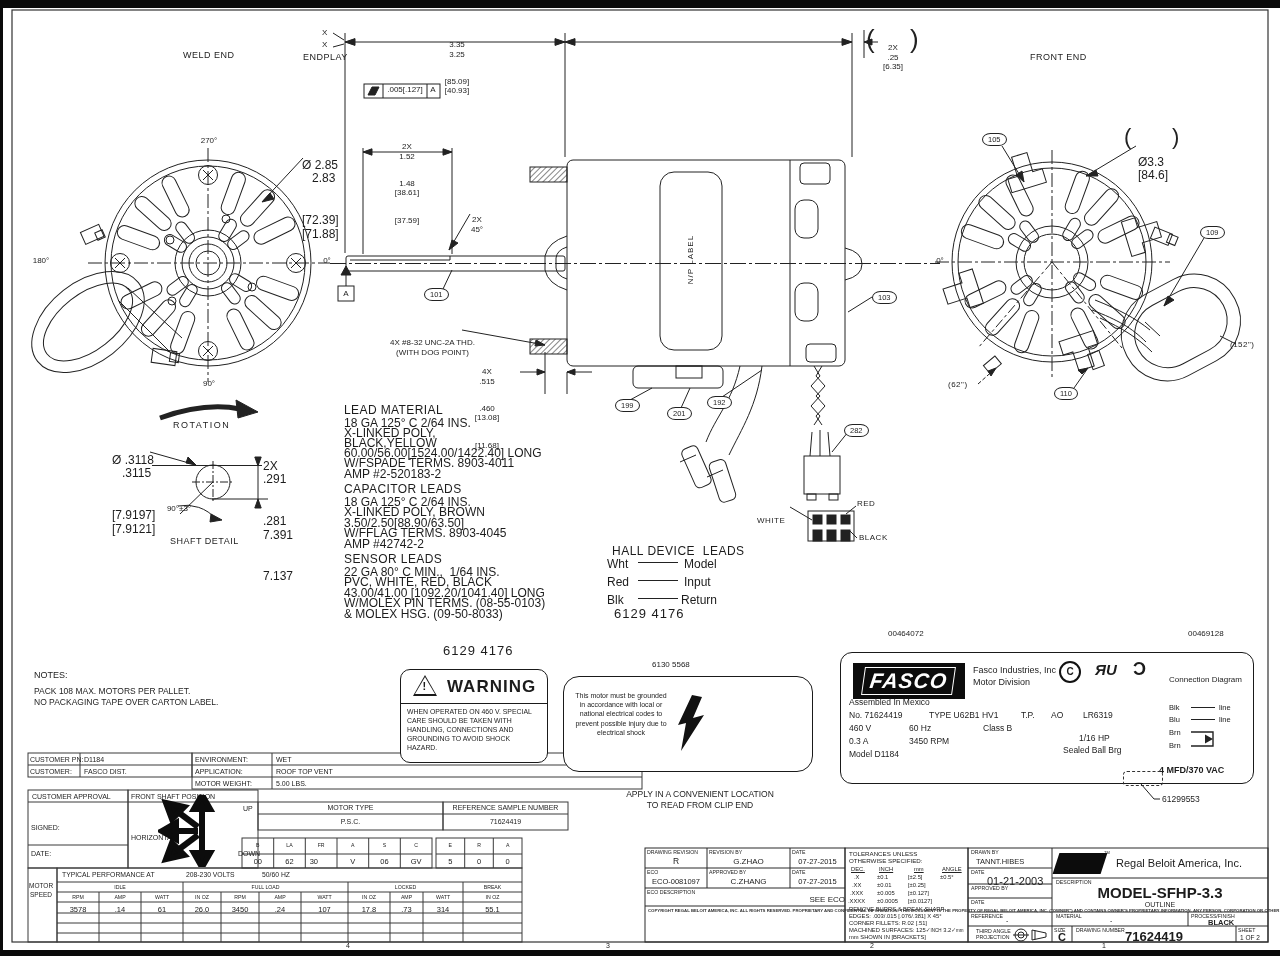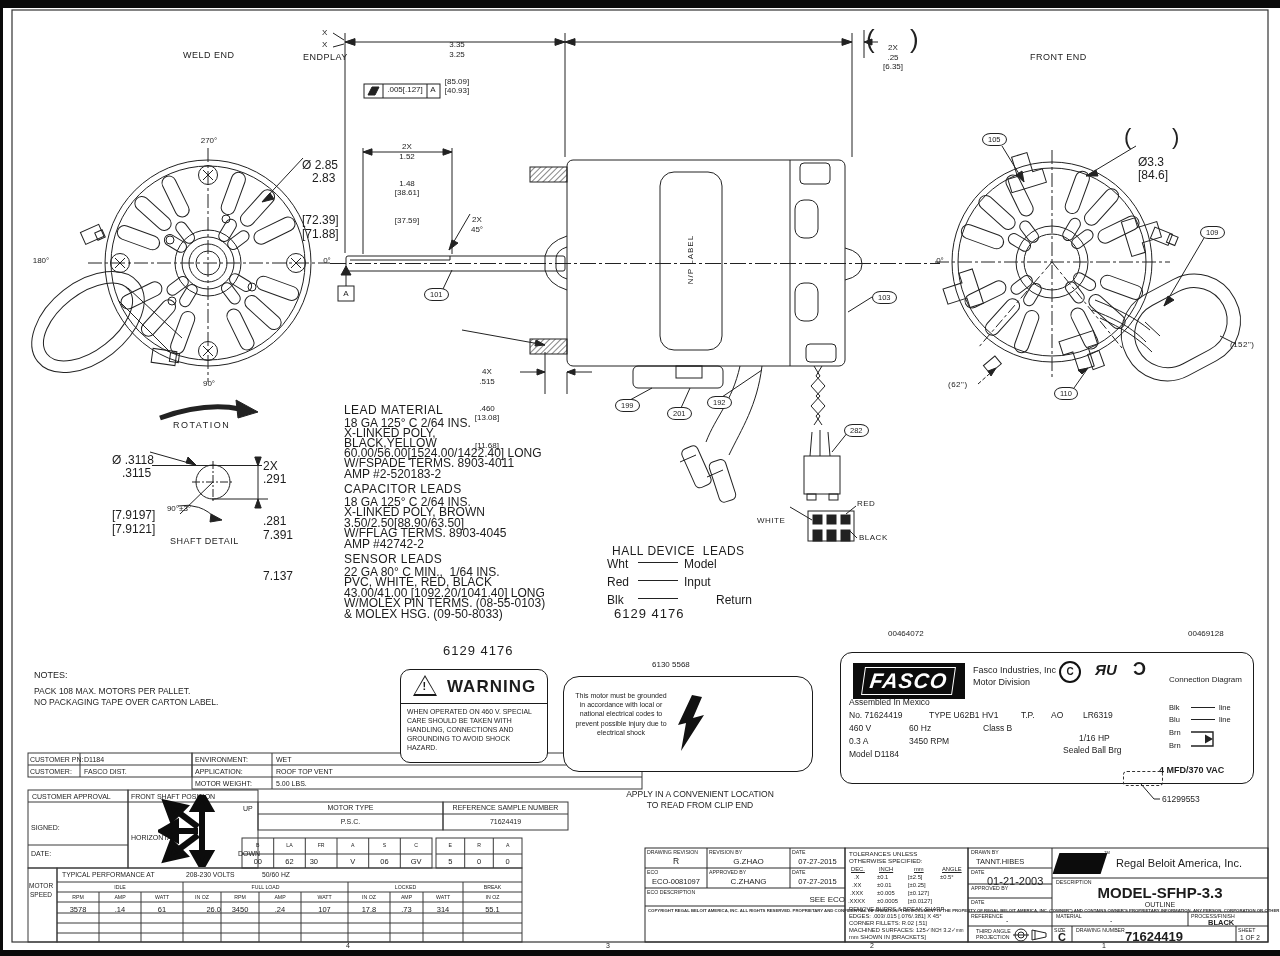--- a/index.html
+++ b/index.html
@@ -455,20 +455,23 @@
 
 <div class="dim" style="left:384px;top:124px;width:46px">
   <div>2X</div><div>1.52</div>
   <div>1.48</div><div>[38.61]</div>
   <div>[37.59]</div>
 </div>
 <div class="dim" style="left:462px;top:197px;width:30px">
   <div>2X</div><div>45°</div>
 </div>
 <div class="dim" style="left:339px;top:289px;width:14px">A</div>
+<div class="dim" style="left:360px;top:320px;width:145px">
+  <div>4X #8-32 UNC-2A THD.</div><div>(WITH DOG POINT)</div>
+</div>
 <div class="dim" style="left:466px;top:349px;width:42px">
   <div>4X</div><div>.515</div>
   <div>.460</div><div>[13.08]</div>
   <div>[11.68]</div>
 </div>
 <div class="abs" style="left:630px;top:255px;width:120px;text-align:center;font-size:8px;letter-spacing:1px;transform:rotate(-90deg)">N/P LABEL</div>
 
 <div class="co" style="left:424px;top:288px">101</div>
 <div class="co" style="left:872px;top:291px">103</div>
 <div class="co" style="left:615px;top:399px">199</div>
@@ -515,21 +518,21 @@
 
 <div class="dimL" style="left:612px;top:545px;letter-spacing:.5px">HALL DEVICE  LEADS</div>
 <div class="dimL" style="left:607px;top:558px">Wht</div>
 <div class="abs" style="left:638px;top:562px;width:40px;border-top:1.3px solid #222"></div>
 <div class="dimL" style="left:684px;top:558px">Model</div>
 <div class="dimL" style="left:607px;top:576px">Red</div>
 <div class="abs" style="left:638px;top:580px;width:40px;border-top:1.3px solid #222"></div>
 <div class="dimL" style="left:684px;top:576px">Input</div>
 <div class="dimL" style="left:607px;top:594px">Blk</div>
 <div class="abs" style="left:638px;top:598px;width:40px;border-top:1.3px solid #222"></div>
-<div class="dimL" style="left:716px;top:594px">Return</div>
+<div class="dimL" style="left:681px;top:594px">Return</div>
 <div class="abs" style="left:614px;top:606px;font-size:13px;letter-spacing:1px">6129 4176</div>
 
 <div class="abs" style="left:443px;top:643px;font-size:13px;letter-spacing:1px">6129 4176</div>
 <div class="warnbox" style="left:400px;top:669px;width:146px;height:92px">
   <div class="abs" style="left:0;top:0;width:146px;height:33px;border-bottom:1.4px solid #1a1a1a">
     <span class="abs" style="left:12px;top:5px;width:0;height:0;border-left:12px solid transparent;border-right:12px solid transparent;border-bottom:21px solid #1a1a1a"></span>
     <span class="abs" style="left:14px;top:7px;width:0;height:0;border-left:10px solid transparent;border-right:10px solid transparent;border-bottom:17px solid #fff"></span>
     <span class="abs" style="left:21.5px;top:10px;font-size:11px;font-weight:bold">!</span>
     <span class="abs" style="left:46px;top:7px;font-size:17px;font-weight:bold;letter-spacing:1px">WARNING</span>
   </div>
@@ -663,21 +666,21 @@
 <div class="hd gt" style="left:221px;top:894px;width:38px;text-align:center">RPM</div>
 <div class="hd gt" style="left:259px;top:894px;width:42px;text-align:center">AMP</div>
 <div class="hd gt" style="left:301px;top:894px;width:47px;text-align:center">WATT</div>
 <div class="hd gt" style="left:348px;top:894px;width:42px;text-align:center">IN  OZ</div>
 <div class="hd gt" style="left:390px;top:894px;width:33px;text-align:center">AMP</div>
 <div class="hd gt" style="left:423px;top:894px;width:40px;text-align:center">WATT</div>
 <div class="hd gt" style="left:463px;top:894px;width:59px;text-align:center">IN  OZ</div>
 <div class="hd" style="left:57px;top:904.5px;width:42px;text-align:center;font-size:7.5px">3578</div>
 <div class="hd" style="left:99px;top:904.5px;width:42px;text-align:center;font-size:7.5px">.14</div>
 <div class="hd" style="left:141px;top:904.5px;width:42px;text-align:center;font-size:7.5px">61</div>
-<div class="hd" style="left:183px;top:904.5px;width:38px;text-align:right;font-size:7.5px">26.0</div>
+<div class="hd" style="left:183px;top:904.5px;width:38px;text-align:center;font-size:7.5px">26.0</div>
 <div class="hd" style="left:221px;top:904.5px;width:38px;text-align:center;font-size:7.5px">3450</div>
 <div class="hd" style="left:259px;top:904.5px;width:42px;text-align:center;font-size:7.5px">.24</div>
 <div class="hd" style="left:301px;top:904.5px;width:47px;text-align:center;font-size:7.5px">107</div>
 <div class="hd" style="left:348px;top:904.5px;width:42px;text-align:center;font-size:7.5px">17.8</div>
 <div class="hd" style="left:390px;top:904.5px;width:33px;text-align:center;font-size:7.5px">.73</div>
 <div class="hd" style="left:423px;top:904.5px;width:40px;text-align:center;font-size:7.5px">314</div>
 <div class="hd" style="left:463px;top:904.5px;width:59px;text-align:center;font-size:7.5px">55.1</div>
 
 <div class="hd" style="left:647px;top:849px">DRAWING REVISION</div>
 <div class="hd" style="left:645px;top:856px;width:62px;text-align:center;font-size:8.5px">R</div>

